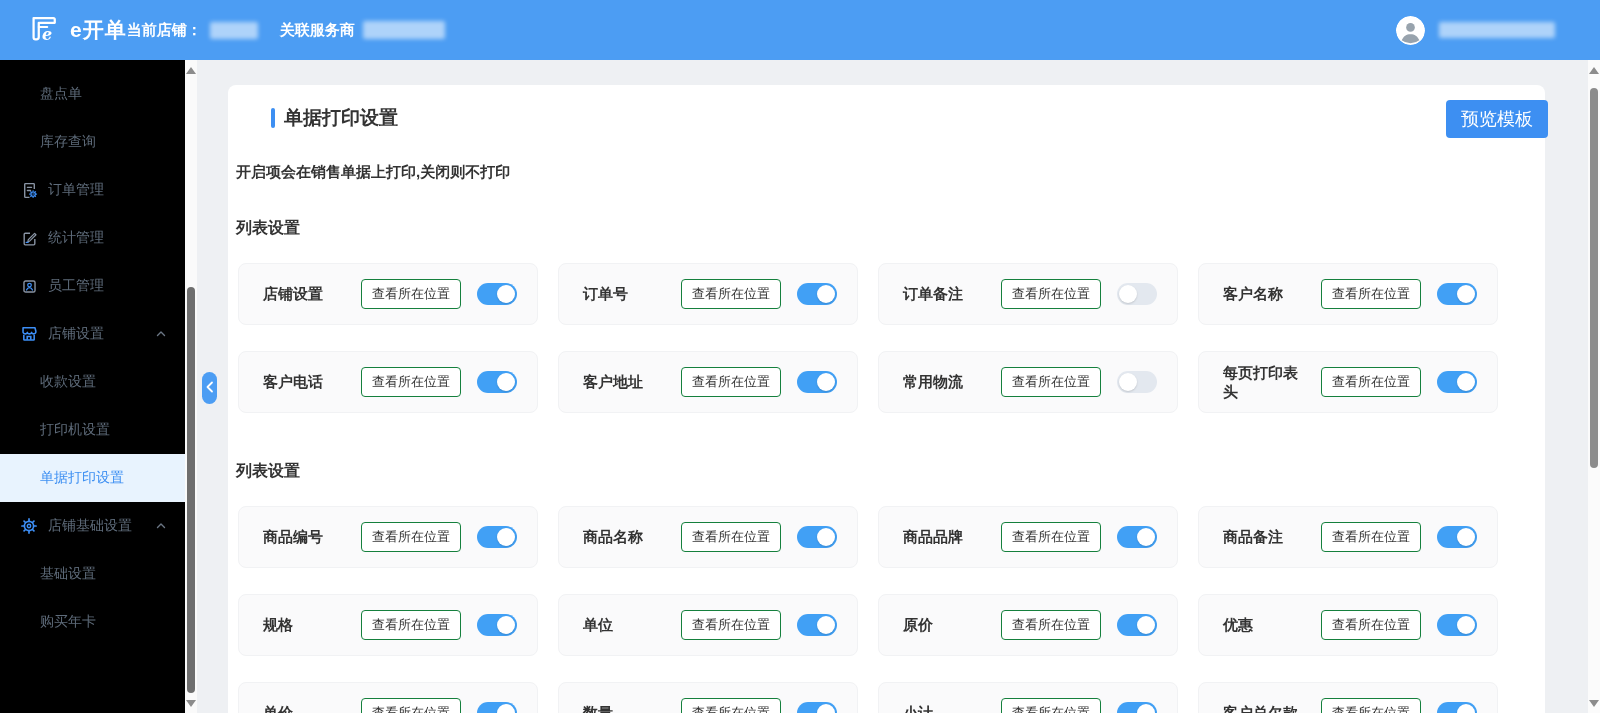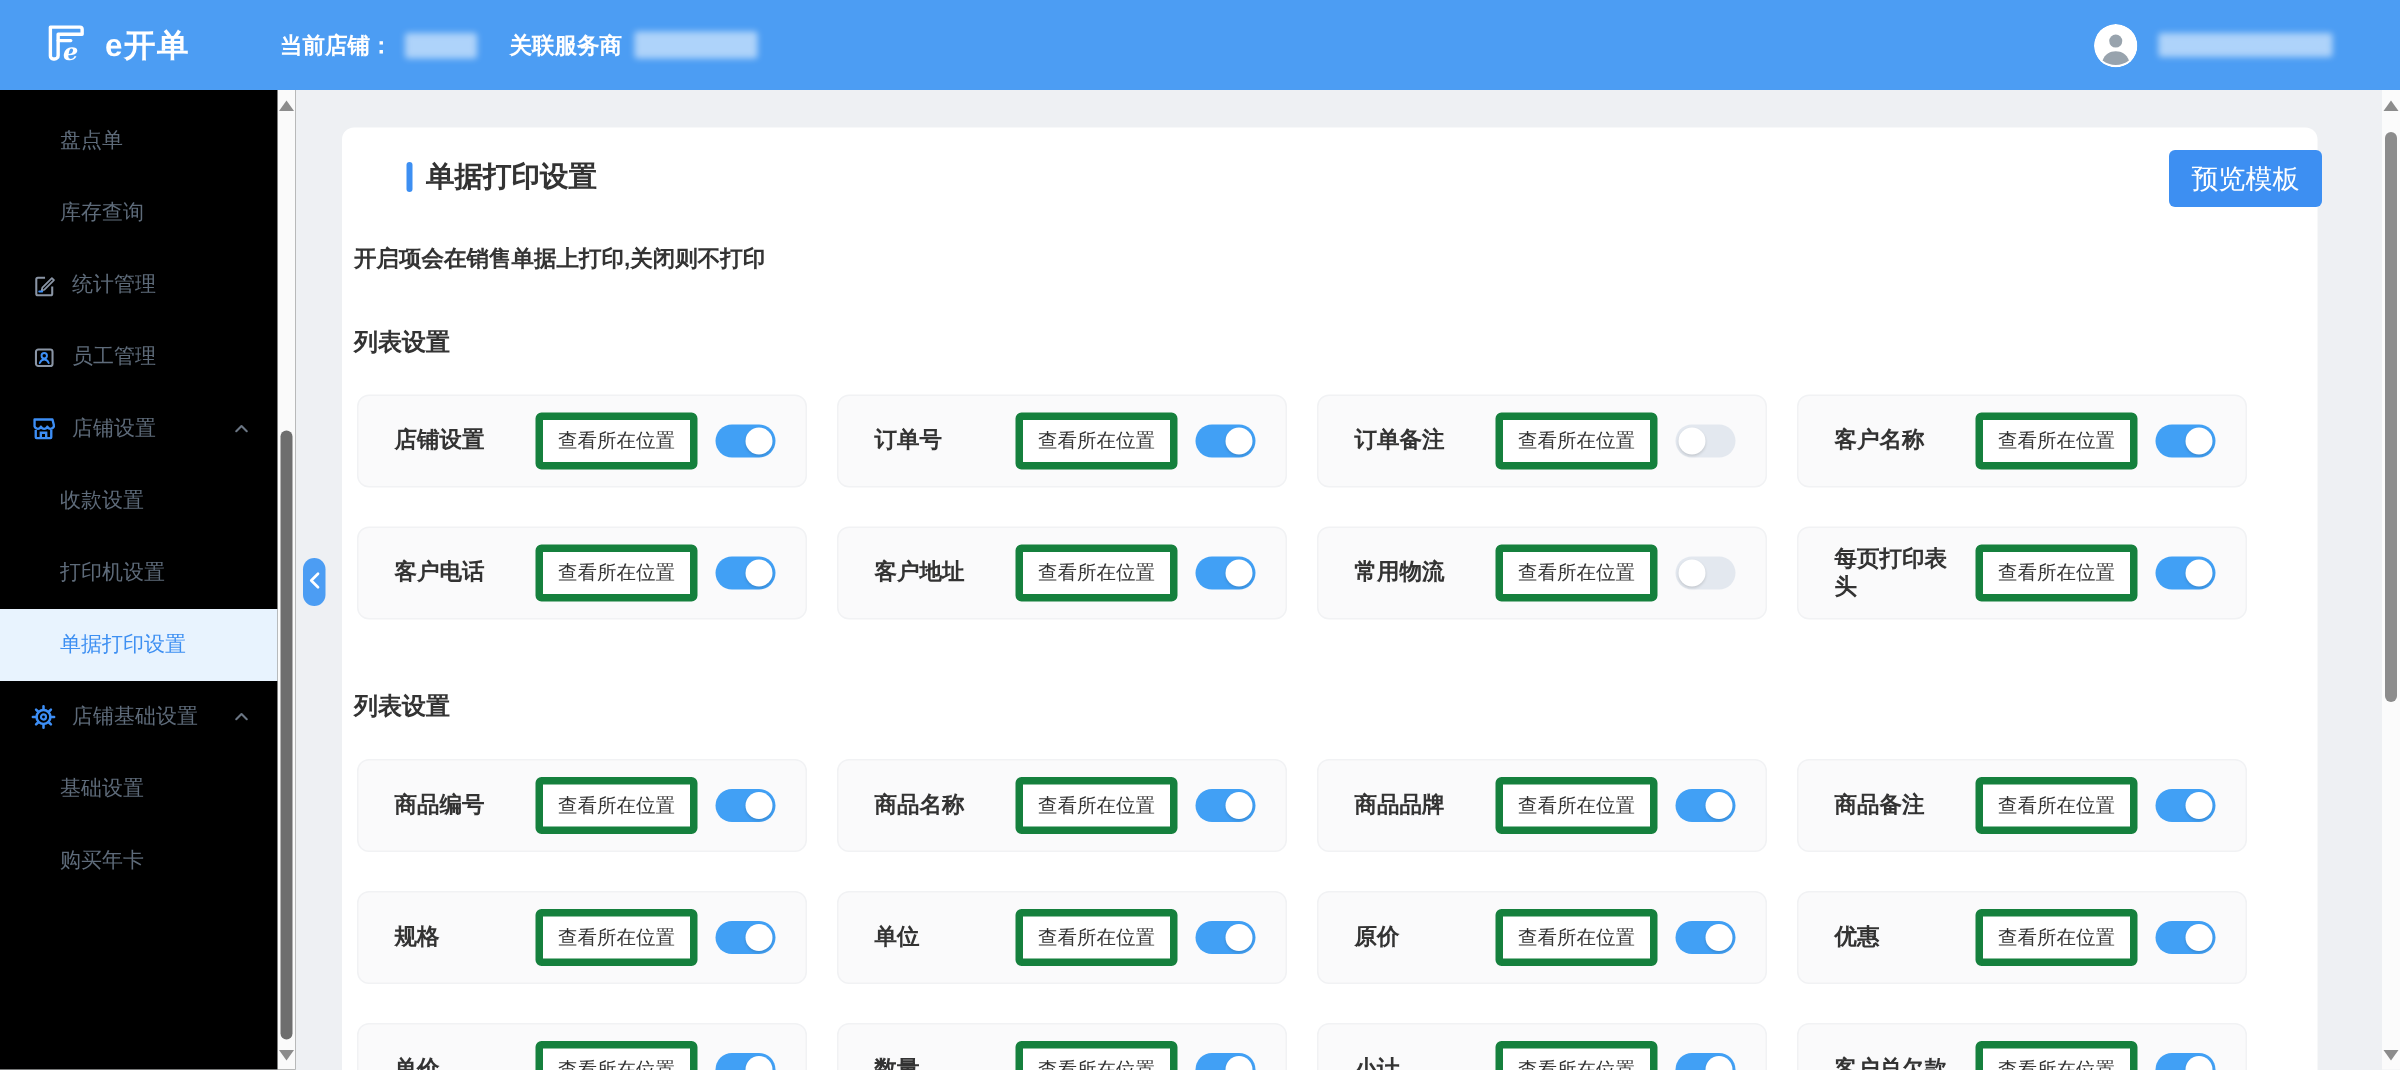--- a/index.html
+++ b/index.html
@@ -5,21 +5,21 @@
   * { margin:0; padding:0; box-sizing:border-box; }
   html,body { width:1600px; height:713px; overflow:hidden;
     font-family:"Liberation Sans","DejaVu Sans",sans-serif; background:#EEF0F3; }
 
   
   .topbar { position:absolute; left:0; top:0; width:1600px; height:60px;
     background:var(--topbar,#4C9DF3); display:flex; align-items:center;
     padding:0 45px 0 26px; color:#fff; z-index:30; }
   .logo-wrap { display:flex; align-items:center; }
   .app-name { font-size:21px; font-weight:700; margin-left:10px; letter-spacing:1px; }
-  .store-label { font-size:15px; font-weight:700; margin-left:60px; }
+  .store-label { font-size:15px; font-weight:700; }
   .sp-label { font-size:15px; font-weight:700; margin-left:22px; }
   .blur-block { background:rgba(255,255,255,.55); border-radius:2px; filter:blur(2px); }
   .blur-store { width:48px; height:17px; margin-left:8px; }
   .blur-sp { width:82px; height:18px; margin-left:8px; }
   .top-right { margin-left:auto; display:flex; align-items:center; }
   .avatar { width:29px; height:29px; border-radius:50%; overflow:hidden; }
   .blur-user { width:116px; height:16px; margin-left:14px; }
 
   
   .sidebar { position:absolute; left:0; top:60px; width:197px; height:653px; background:#000000; z-index:20; }
@@ -55,21 +55,21 @@
     font-family:inherit; }
   .card-body { margin-left:8px; margin-right:26px; }
   .hint { margin-top:30px; font-size:15px; font-weight:700; color:#333; }
   .section-title { font-size:16px; font-weight:700; color:#333; margin-top:36px; }
   .section-title + .settings-grid { margin-top:24px; }
   .settings-grid + .section-title { margin-top:48px; }
   .settings-grid { display:grid; grid-template-columns:repeat(4,300px); gap:26px 20px; margin-left:2px; }
   .setting-item { height:62px; background:#FAFAFB; border:1px solid #F1F2F4; border-radius:8px;
     display:flex; align-items:center; justify-content:space-between; padding:0 20px 0 24px; }
   .setting-label { font-size:15px; font-weight:700; color:#333; width:82px; flex:0 0 82px; line-height:1.3; }
-  .locate-btn { background:#fff; border:5px solid #15803d; border-radius:4px; color:#333;
+  .locate-btn { background:#fff; border:1px solid #15803d; border-radius:4px; color:#333;
     font-size:13px; padding:5px 10px; white-space:nowrap; cursor:pointer; font-family:inherit; }
   .toggle { position:relative; width:40px; height:22px; border-radius:11px; flex:0 0 40px; cursor:pointer; }
   .toggle.on { background:var(--toggle_on,#41A0F5); }
   .toggle.off { background:var(--toggle_off,#E3E8EF); }
   .knob { position:absolute; top:2px; width:18px; height:18px; border-radius:50%; background:#fff;
     box-shadow:0 1px 2px rgba(0,0,0,.15); }
   .toggle.on .knob { right:2px; }
   .toggle.off .knob { left:2px; }
 
   
@@ -110,20 +110,32 @@
   <div class="side-menu">
       <div class="side-item sub">
         <span class="side-label">盘点单</span>
       </div>
       <div class="side-item sub">
         <span class="side-label">库存查询</span>
       </div>
       <div class="side-item parent">
         <span class="side-icon">
           <svg width="17" height="17" viewBox="0 0 16 16" fill="none">
+            <path d="M12.5 6.5V2.2c0-.4-.3-.7-.7-.7H4.2c-.4 0-.7.3-.7.7v11.6c0 .4.3.7.7.7H8" stroke="#8A95A5" stroke-width="1.3"></path>
+            <path d="M6 5h4M6 8h3" stroke="#8A95A5" stroke-width="1.2" stroke-linecap="round"></path>
+            <circle cx="11.4" cy="11.4" r="2.1" stroke="#3D8EF5" stroke-width="1.3"></circle>
+            <circle cx="11.4" cy="11.4" r=".7" fill="#3D8EF5"></circle>
+            <path d="M11.4 8.6v-.9M11.4 15.1v-.9M14.2 11.4h.9M7.7 11.4h.9M13.3 9.5l.7-.7M8.8 14l.7-.7M13.3 13.3l.7.7M8.8 8.8l.7.7" stroke="#3D8EF5" stroke-width="1"></path>
+          </svg>
+        </span>
+        <span class="side-label">订单管理</span>
+      </div>
+      <div class="side-item parent">
+        <span class="side-icon">
+          <svg width="17" height="17" viewBox="0 0 16 16" fill="none">
             <path d="M13 8.5V13c0 .6-.4 1-1 1H4c-.6 0-1-.4-1-1V4c0-.6.4-1 1-1h4.5" stroke="#8A95A5" stroke-width="1.3"></path>
             <path d="M6.8 9.2l6-6 1.3 1.3-6 6-1.7.4.4-1.7z" stroke="#8A95A5" stroke-width="1.1" stroke-linejoin="round"></path>
             <path d="M4.9 11.6h1.8" stroke="#3D8EF5" stroke-width="1.3" stroke-linecap="round"></path>
           </svg>
         </span>
         <span class="side-label">统计管理</span>
       </div>
       <div class="side-item parent">
         <span class="side-icon">
           <svg width="17" height="17" viewBox="0 0 16 16" fill="none">

